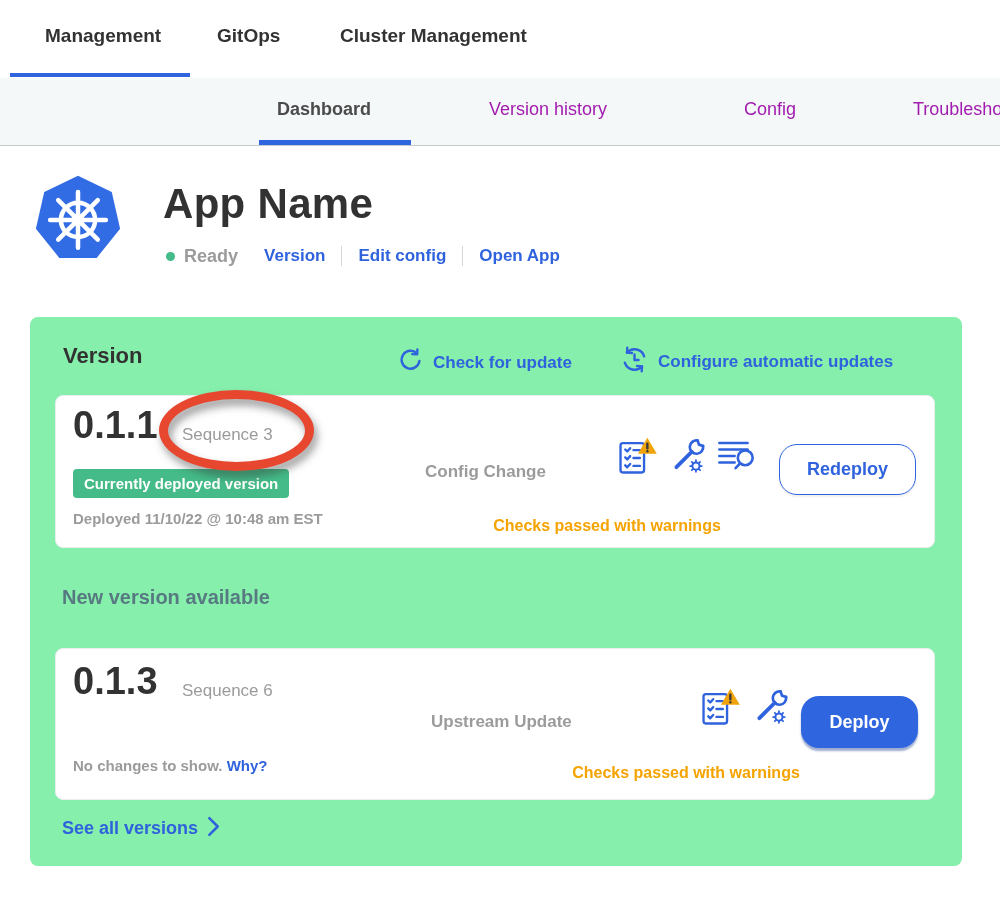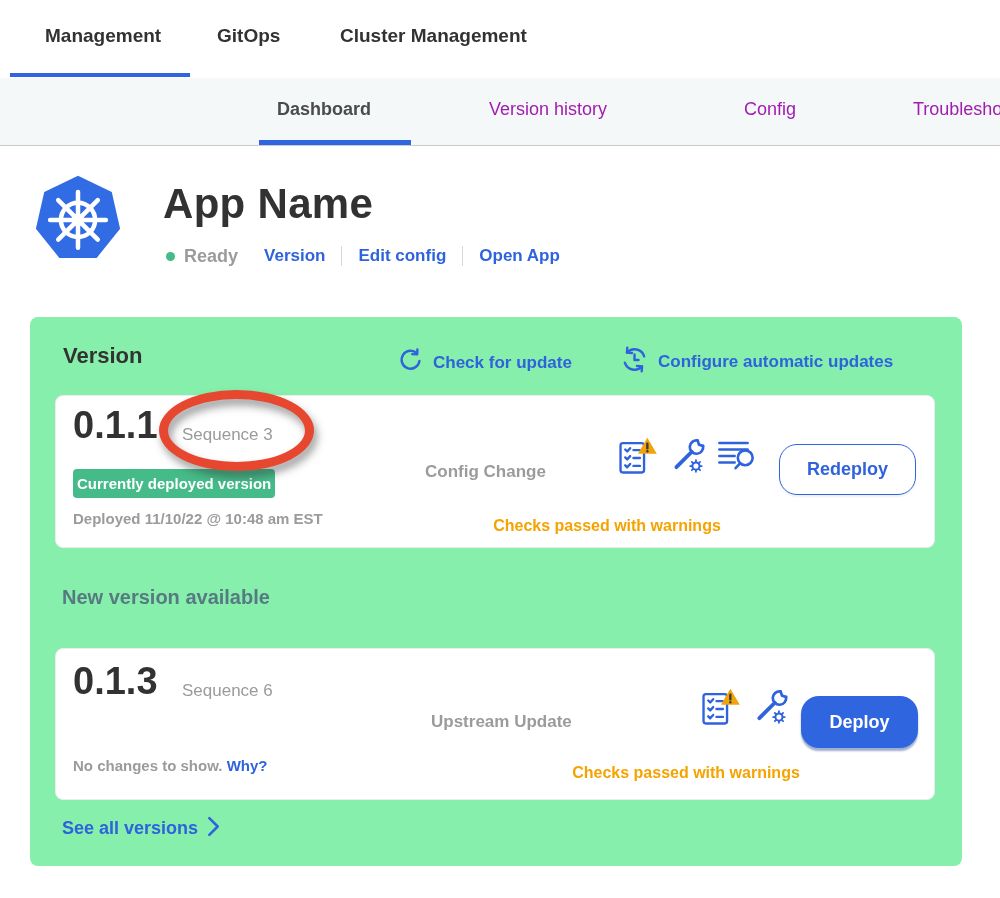--- a/index.html
+++ b/index.html
@@ -47,21 +47,21 @@
   .ver-card.current   { top:78px;  height:153px; }
   .ver-card.available { top:331px; height:152px; }
 
   .ver-num { position:absolute; left:17px; font-size:38px; font-weight:700; color:#323232; }
   .ver-card.current .ver-num { top:8px; }
   .ver-card.available .ver-num { top:11px; }
   .ver-seq { position:absolute; left:126px; font-size:17px; font-weight:500; color:#9b9b9b; white-space:nowrap; }
   .ver-card.current .ver-seq { top:29px; }
   .ver-card.available .ver-seq { top:32px; }
 
-  .deployed-badge { position:absolute; left:17px; top:73px; background:#44bb88; color:#fff; font-size:15px; font-weight:700; padding:6px 4px 6px; border-radius:4px; white-space:nowrap; }
+  .deployed-badge { position:absolute; left:17px; top:73px; background:#44bb88; color:#fff; font-size:15px; font-weight:700; padding:6px 11px 6px; border-radius:4px; white-space:nowrap; }
   .ver-meta { position:absolute; left:17px; font-size:15px; font-weight:600; color:#9b9b9b; white-space:nowrap; }
   .meta-deployed { top:114px; }
   .meta-released { top:72px; }
   .meta-nochanges { top:108px; }
   .why-link { color:#2f62dd; font-weight:700; cursor:pointer; }
 
   .ver-source { position:absolute; font-size:17px; font-weight:700; color:#9b9b9b; white-space:nowrap; }
   .ver-card.current .ver-source { left:369px; top:66px; }
   .ver-card.available .ver-source { left:375px; top:63px; }
 

